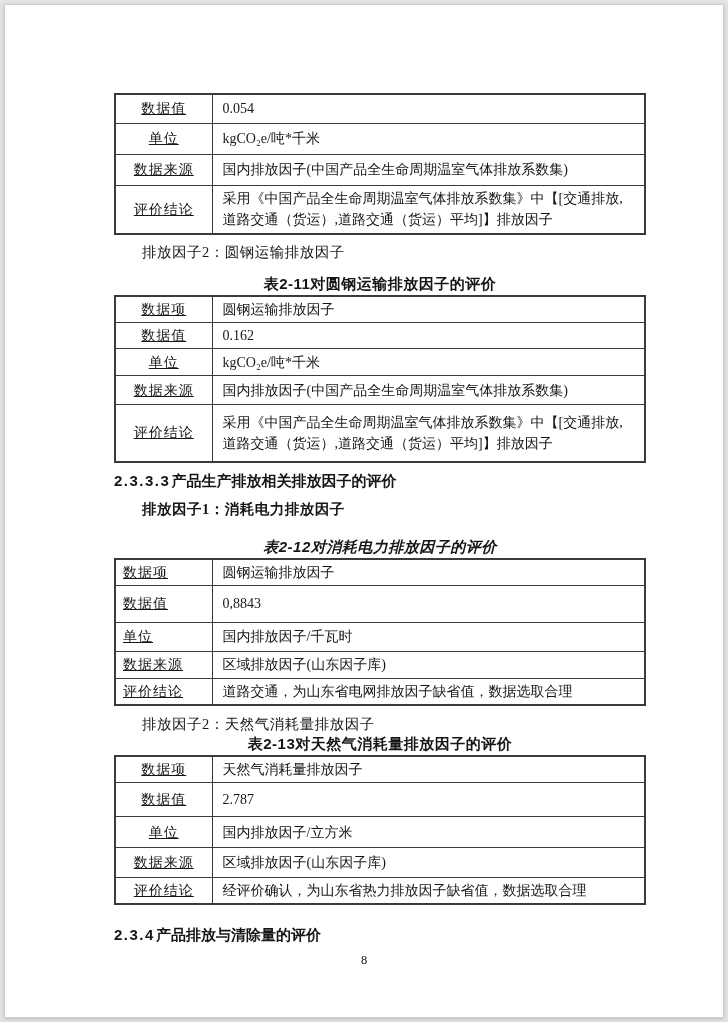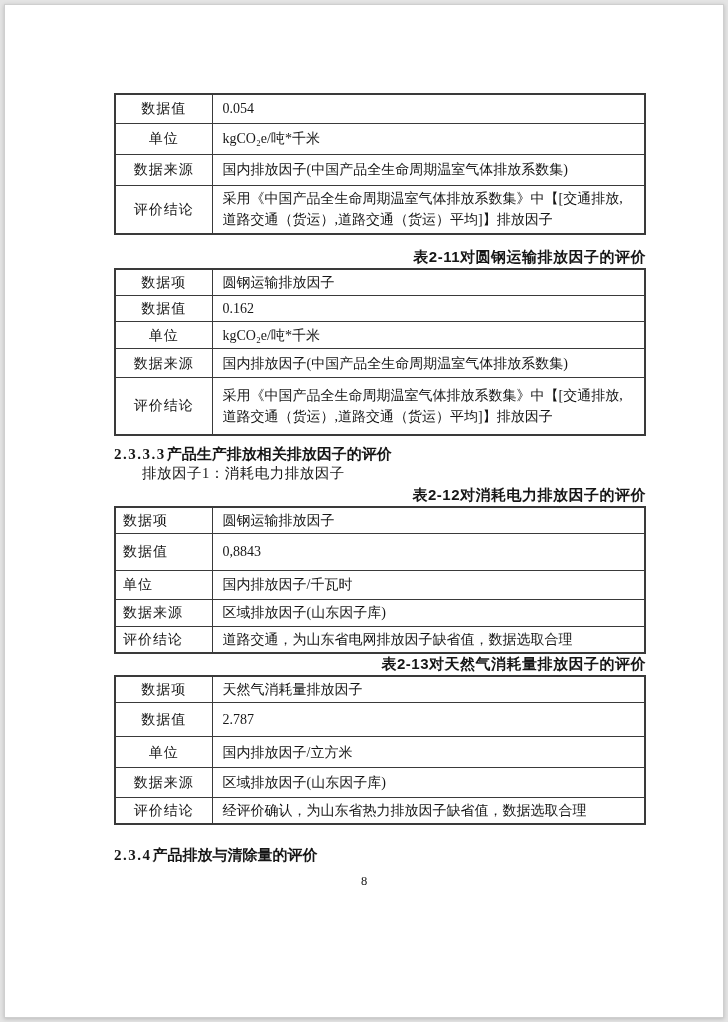--- a/index.html
+++ b/index.html
@@ -30,21 +30,21 @@
   table.eval td {
     border:1px solid #3a3a3a;
     box-sizing:border-box;
     font-size:14px;
     line-height:21px;
     vertical-align:middle;
     padding:2px 10px;
     color:#161616;
   }
   table.eval col.c-label { width:97px; }
-  td.lbl { text-align:center; padding:2px 4px; letter-spacing:1px; }
+  td.lbl { text-align:center; padding:2px 4px; letter-spacing:1px;text-decoration:underline; }
   table.left-labels td.lbl { text-align:left; padding:2px 4px 2px 7px; letter-spacing:1px; }
   
   .t-prev tr:nth-child(1) td { height:29px; }
   .t-prev tr:nth-child(2) td { height:31px; }
   .t-prev tr:nth-child(3) td { height:31px; }
   .t-prev tr:nth-child(4) td { height:49px; }
   .t-11 tr:nth-child(1) td { height:25px; }
   .t-11 tr:nth-child(2) td { height:26px; }
   .t-11 tr:nth-child(3) td { height:27px; }
   .t-11 tr:nth-child(4) td { height:29px; }
@@ -62,47 +62,47 @@
   
   .factor-intro {
     font-size:14.5px; line-height:19px;
     padding-left:28px;
     letter-spacing:0.5px;
   }
   .table-caption {
     font-size:15px; line-height:19px;
     font-weight:bold;
     font-family:"Liberation Sans","DejaVu Sans",sans-serif;
-    text-align:right;
+    text-align:center;
     letter-spacing:0.5px;
   }
   .section-heading {
     font-size:15px; line-height:19px;
     font-weight:bold;
     font-family:"Liberation Sans","DejaVu Sans",sans-serif;
   }
   .section-heading .num {
-    font-family:Liberation Serif, serif;
+    font-family:Liberation Sans, sans-serif;
     font-weight:bold;
     letter-spacing:1.5px;
     padding-right:1px;
   }
   .page-number {
     width:718px; margin-left:-109px;
     text-align:center;
     font-size:12.5px; line-height:16px;
   }
   
   .mt-prev   { margin-top:88px; }
   .mt-intro1 { margin-top:8px; }
   .mt-cap11  { margin-top:12px; }
   .mt-t11    { margin-top:2px; }
   .mt-h333   { margin-top:8px; }
-  .mt-intro2 { margin-top:0; }
-  .mt-cap12  { margin-top:2px; }
+  .mt-intro2 { margin-top:10px;font-weight:bold; }
+  .mt-cap12  { margin-top:18px;font-style:italic; }
   .mt-t12    { margin-top:2px; }
   .mt-intro3 { margin-top:9px; }
   .mt-cap13  { }
   .mt-t13    { margin-top:2px; }
   .mt-h234   { margin-top:20px; }
   .mt-pnum   { margin-top:8px; }
 </style>
 </head>
 <body>
 
@@ -127,20 +127,21 @@
         <td class="lbl">数据来源</td>
         <td>国内排放因子(中国产品全生命周期温室气体排放系数集)</td>
       </tr>
       <tr>
         <td class="lbl">评价结论</td>
         <td>采用《中国产品全生命周期温室气体排放系数集》中【[交通排放,道路交通（货运）,道路交通（货运）平均]】排放因子</td>
       </tr>
     </tbody>
       </table>
 
+    <div class="factor-intro mt-intro1">排放因子2：圆钢运输排放因子</div>
 
     <div class="table-caption mt-cap11">表2-11对圆钢运输排放因子的评价</div>
 
     <table class="eval t-11 mt-t11">
       <colgroup>
           <col class="c-label">
           <col>
         </colgroup>
       <tbody>
           <tr>
@@ -196,20 +197,21 @@
         <td class="lbl">数据来源</td>
         <td>区域排放因子(山东因子库)</td>
       </tr>
       <tr>
         <td class="lbl">评价结论</td>
         <td>道路交通，为山东省电网排放因子缺省值，数据选取合理</td>
       </tr>
     </tbody>
       </table>
 
+    <div class="factor-intro mt-intro3">排放因子2：天然气消耗量排放因子</div>
 
     <div class="table-caption mt-cap13">表2-13对天然气消耗量排放因子的评价</div>
 
     <table class="eval t-13 mt-t13">
       <colgroup>
           <col class="c-label">
           <col>
         </colgroup>
       <tbody>
           <tr>

